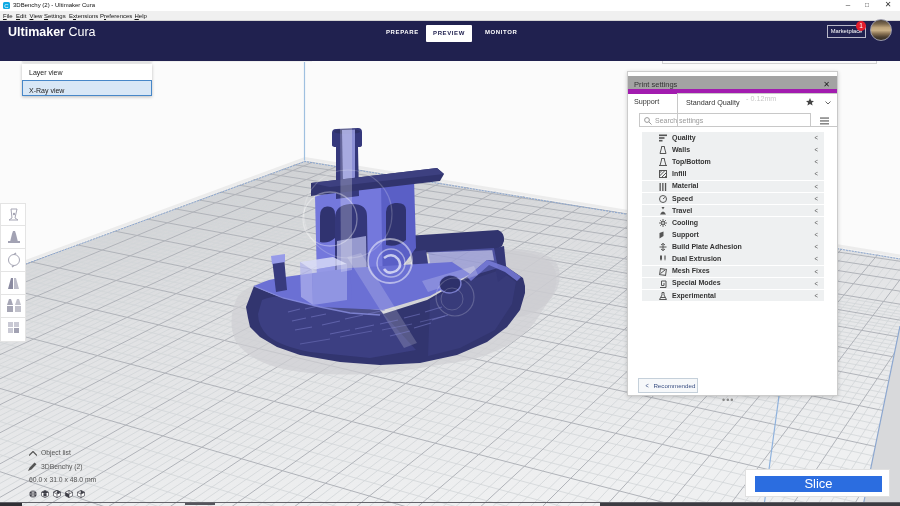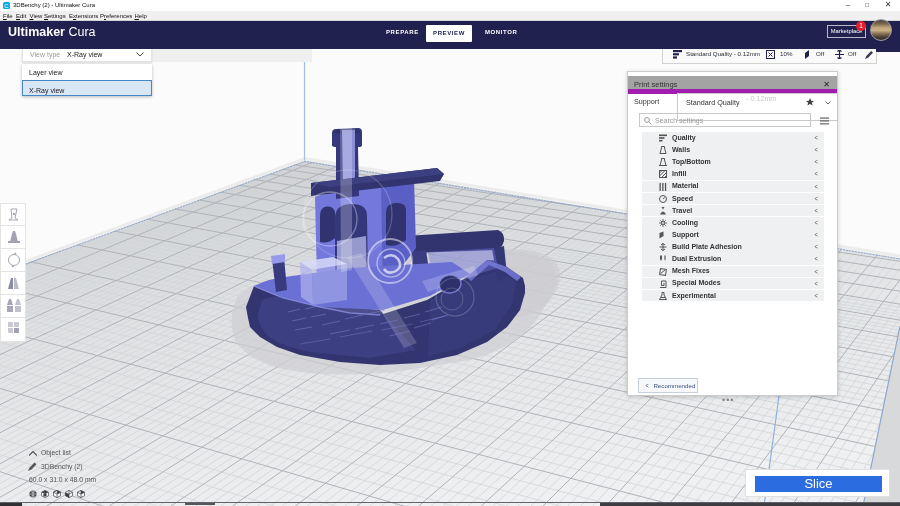--- a/index.html
+++ b/index.html
@@ -1,21 +1,21 @@
 <!DOCTYPE html>
 <html><head><meta charset="utf-8"><style>
 *{margin:0;padding:0;box-sizing:border-box}
 html,body{width:900px;height:506px;overflow:hidden}
 body{font-family:"Liberation Sans",sans-serif;background:#fff}
 #app{position:relative;width:900px;height:506px;background:#fbfbfb}
 #titlebar{position:absolute;left:0;top:0;width:900px;height:11px;background:#fff;font-size:6px;color:#111}
 #menubar{position:absolute;left:0;top:11px;width:900px;height:10px;background:#f0f0f0;border-bottom:1px solid #d4d4d4;font-size:6px;color:#111}
 #menubar span{white-space:nowrap}
 #menubar span{position:absolute;top:1.5px}
-#header{position:absolute;left:0;top:21px;width:900px;height:28px;background:#20214f}
+#header{position:absolute;left:0;top:21px;width:900px;height:40px;background:#20214f}
 #hdrext{position:absolute;left:876px;top:44px;width:24px;height:8px;background:#20214f}
 .tab{position:absolute;top:0;height:23px;line-height:23px;color:#fff;font-size:6px;letter-spacing:0.6px;font-weight:bold}
 #prevtab{position:absolute;left:426px;top:3.5px;width:46px;height:17.5px;background:#fff;border-radius:1px;color:#20214f;font-size:6px;letter-spacing:0.6px;font-weight:bold;text-align:center;line-height:17.5px}
 #logo{position:absolute;left:8px;top:4px;color:#fff;font-size:12.5px}
 #mkt{position:absolute;left:827px;top:4px;width:39px;height:13px;border:1px solid #b8b8c8;color:#fff;font-size:5.8px;text-align:center;line-height:11px;white-space:nowrap}
 #mktbadge{position:absolute;left:28px;top:-5px;width:10px;height:10px;border-radius:50%;background:#e31e2d;color:#fff;font-size:6.5px;text-align:center;line-height:10px}
 #avatar{position:absolute;left:870px;top:-2px;width:22px;height:22px;border-radius:50%;background:linear-gradient(180deg,#4e4438 0%,#7d6a4e 20%,#c0a67c 38%,#c9b087 52%,#8a7354 68%,#4b3f30 85%,#383024 100%);border:0.5px solid #9a9aaa}
 #viewport{position:absolute;left:0;top:44px;width:900px;height:462px;overflow:hidden}
 
 #vt{position:absolute;left:22px;top:1px;width:130px;height:17px;background:#fff;border:1px solid #e3e3e3;box-shadow:0 1px 2px rgba(0,0,0,.12);font-size:7px}
@@ -25,21 +25,21 @@
 
 #tools{position:absolute;left:0;top:159px;width:26px}
 .tool{width:26px;height:23.1px;background:#fff;border:1px solid #e4e4e4;border-top:none;position:relative}
 .tool:first-child{border-top:1px solid #e4e4e4}
 
 #sbar{position:absolute;left:662px;top:0;width:215px;height:20px;background:#fafafa;border:1px solid #d2d2d2;border-top:none;font-size:6.2px;color:#2b2b3a}
 #sbar .t{position:absolute;top:6px;white-space:nowrap}
 
 #panel{position:absolute;left:627px;top:27px;width:211px;height:325px;background:#fff;border:1px solid #ccc;box-shadow:0 1px 4px rgba(0,0,0,.18)}
 #phead{position:absolute;left:0;top:4px;width:100%;height:18px;background:#a3a3a3;border-bottom:5px solid #a21caf;font-size:7.5px;color:#333;line-height:18px}
-#profbox{position:absolute;left:49px;top:21px;width:161px;height:28px;border:1px solid #c8c8c8;font-size:7.2px}
+#profbox{position:absolute;left:49px;top:21px;width:161px;height:34px;border:1px solid #c8c8c8;font-size:7.2px}
 #searchbox{position:absolute;left:11px;top:41px;width:172px;height:14px;border:1px solid #c8c8c8;font-size:7px;color:#999}
 #cats{position:absolute;left:14px;top:60px;width:182px}
 .cat{position:relative;width:182px;height:11.65px;background:#eef0f1;margin-bottom:0.5px;font-size:7px;font-weight:bold;color:#333}
 .cat .lbl{position:absolute;left:30px;top:1.8px}
 .cat .chv{position:absolute;right:5px;top:1px;color:#555;font-weight:normal;font-size:8px;transform:scaleX(.75)}
 .cat svg{position:absolute;left:17px;top:2px}
 #recbtn{position:absolute;left:10px;top:306px;width:60px;height:14.5px;border:1px solid #c5d0da;background:#f6f8fa;color:#3a4f82;font-size:6.2px;line-height:13.5px;white-space:nowrap}
 #dots{position:absolute;left:722px;top:351px;width:20px;color:#888;font-size:9px;letter-spacing:1px}
 
 #slicewrap{position:absolute;left:745px;top:425px;width:145px;height:28px;background:#fff;border:1px solid #e0e0e0}

